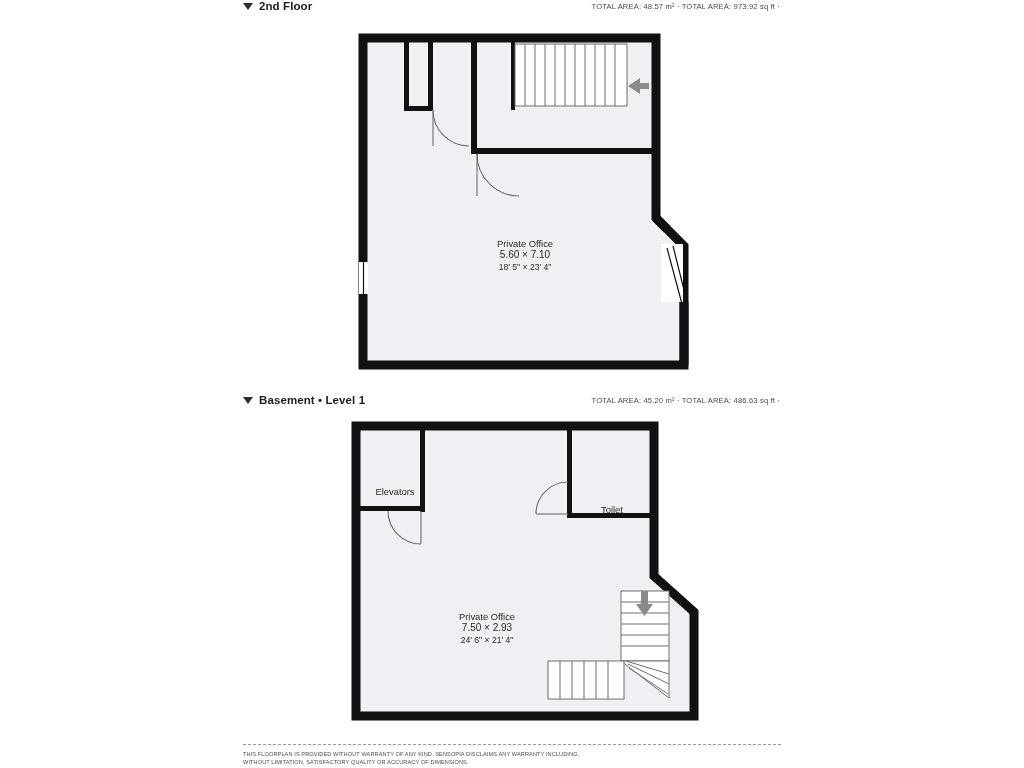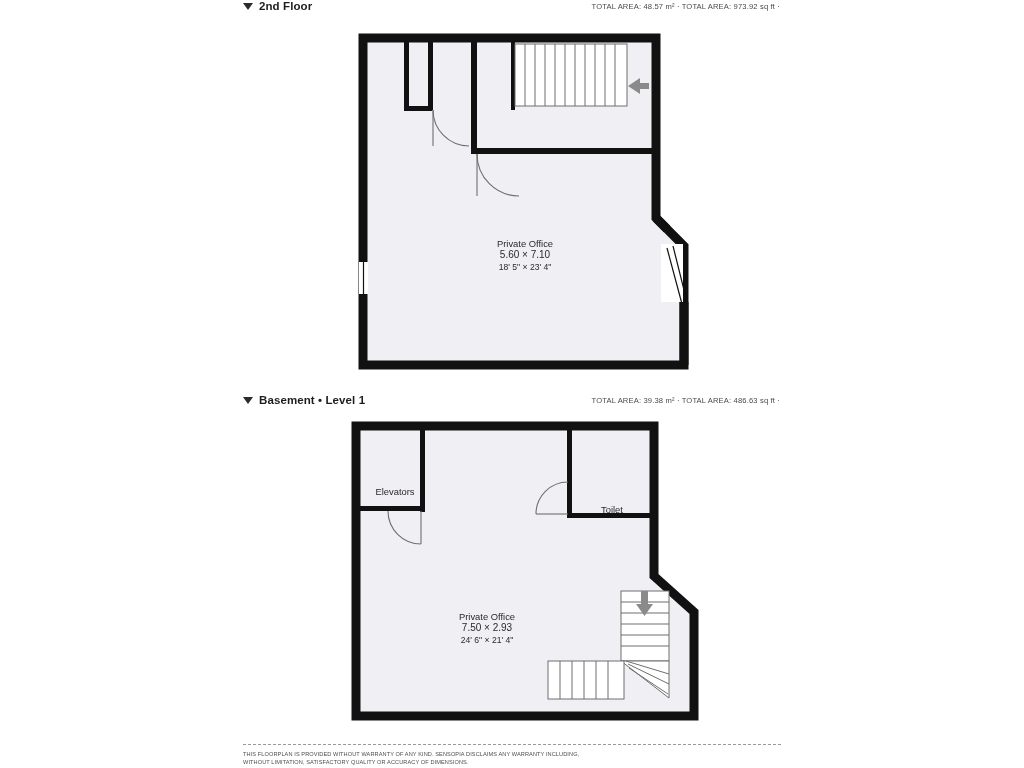--- a/index.html
+++ b/index.html
@@ -189,21 +189,21 @@
   </div>
 </div>
 
 <div class="floor-section" style="top:378px;">
 
   <div class="floor-header" style="top:16px;">
     <div class="floor-title-wrap">
       <span class="tri-down"></span>
       <span class="floor-title">Basement • Level 1</span>
     </div>
-    <div class="area-line">TOTAL AREA: 39.38 m² · TOTAL AREA: 486.63 sq ft ·</div>
+    <div class="area-line">TOTAL AREA: 45.20 m² · TOTAL AREA: 486.63 sq ft ·</div>
   </div>
 
   <div class="plan" style="top:28px;">
     <svg width="1024" height="330" viewBox="0 0 1024 330" xmlns="http://www.w3.org/2000/svg">
 
       <path d="M340 20 L638 20 L638 170 L678 206 L678 310 L340 310 Z" fill="#f0eff3" stroke="none"></path>
 
       <path d="M340 20 L638 20 L638 170 L678 206 L678 310 L340 310 Z" fill="none" stroke="#111111" stroke-width="9" stroke-linejoin="miter"></path>
 
       <rect x="404" y="24" width="5" height="82" fill="#111111"></rect>

